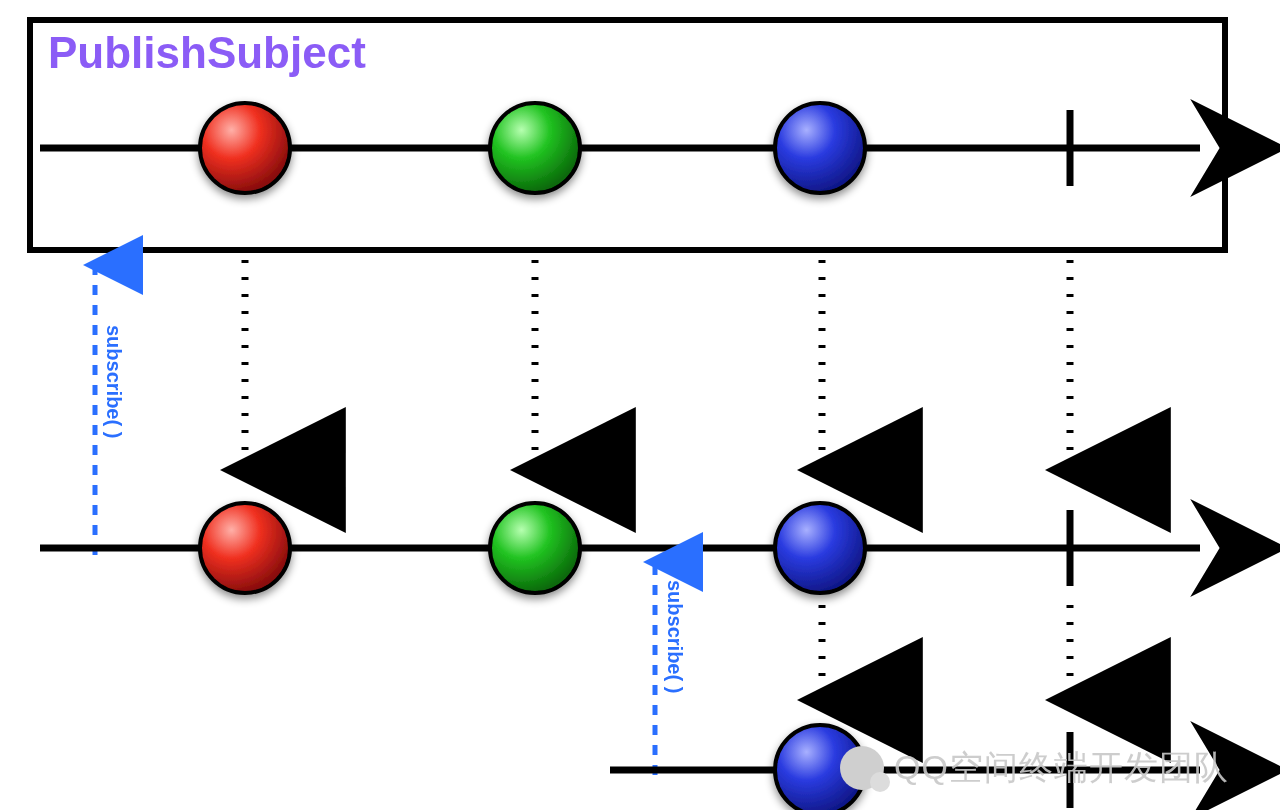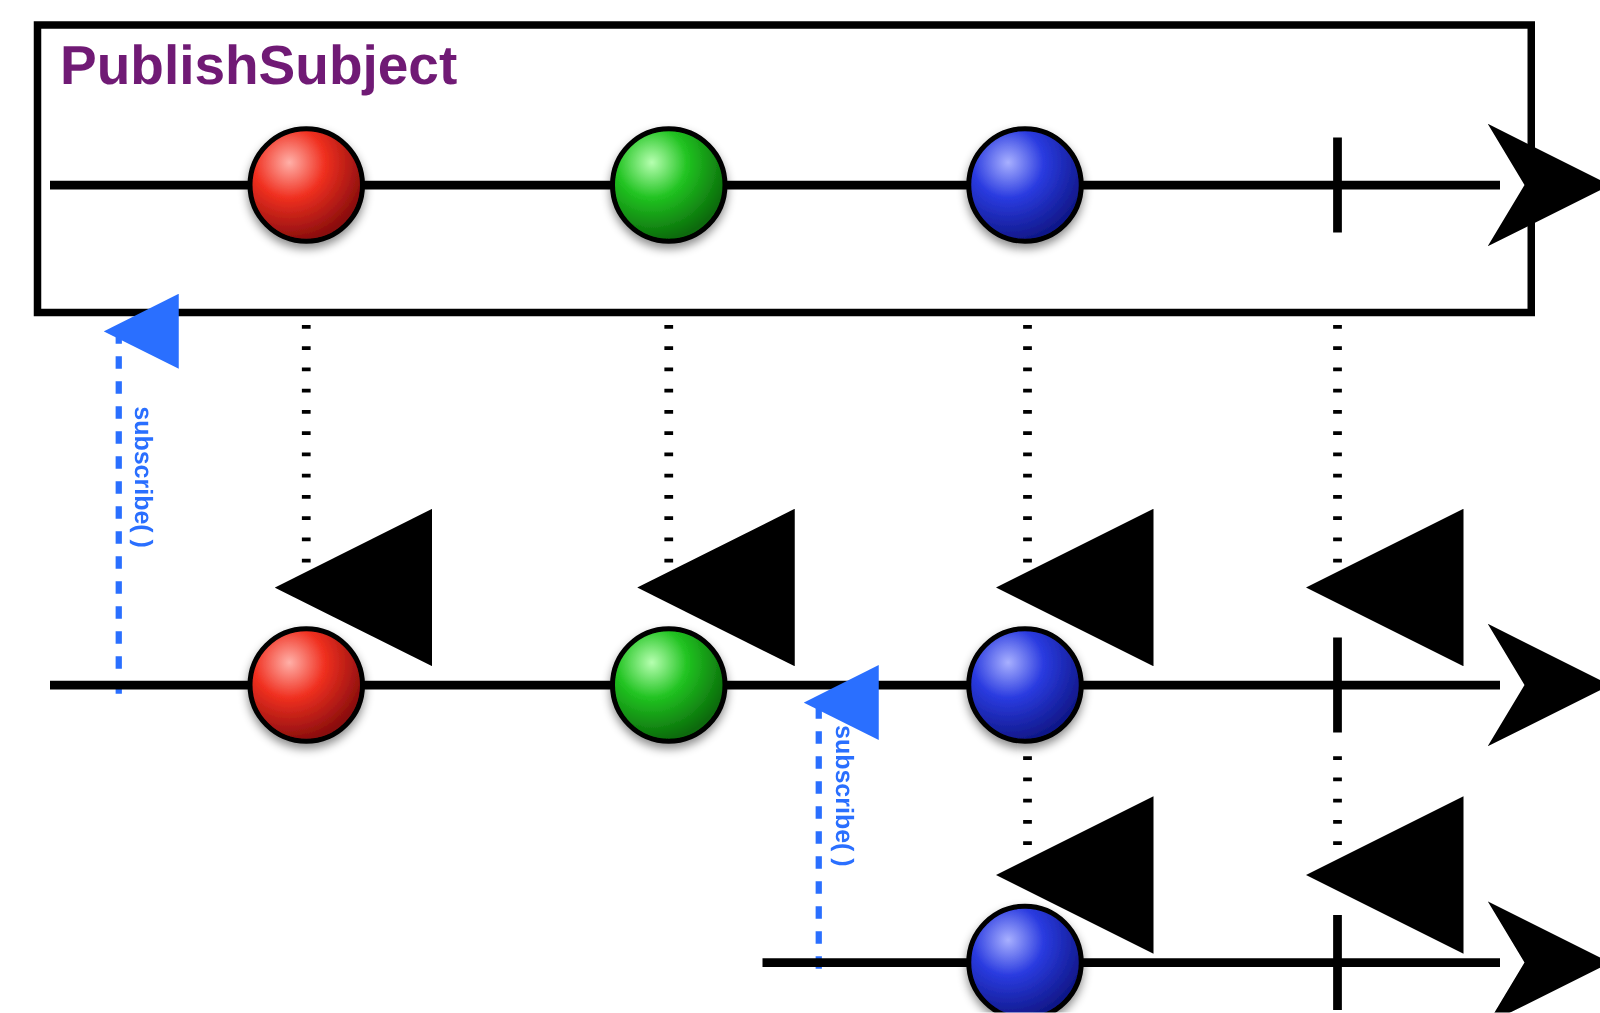--- a/index.html
+++ b/index.html
@@ -1,18 +1,18 @@
 <!DOCTYPE html>
 <html><head>
 <meta charset="utf-8">
 <style>
   html,body{margin:0;padding:0;background:#fff;font-family:Arial,Helvetica,sans-serif}
   .canvas{position:relative;width:1280px;height:810px}
   svg{position:absolute;top:0;left:0}
-  .title{position:absolute;font-weight:700;font-size:44px;color:#701a75}
+  .title{position:absolute;font-weight:700;font-size:44px;color:#8b5cf6}
   .sub{position:absolute;font-weight:700;font-size:20px;color:#2a6fff;writing-mode:vertical-lr;text-orientation:mixed}
   .watermark{position:absolute;color:rgba(200,200,200,.9);font-size:34px;letter-spacing:1px;display:flex;align-items:center}
   .wm-bubble{width:44px;height:44px;border-radius:50%;background:#cfcfcf;margin-right:10px;position:relative}
   .wm-bubble::after{content:"";position:absolute;width:20px;height:20px;border-radius:50%;background:#dcdcdc;right:-6px;bottom:-2px}
 </style>
 </head>
 <body>
 <div class="canvas">
 
 <svg width="1280" height="810">
@@ -89,14 +89,18 @@
   <line x1="1070" y1="732" x2="1070" y2="808" stroke="#000" stroke-width="7"></line>
   <g filter="url(#ds)">
         <circle cx="820" cy="770" r="45" fill="url(#gBlue)" stroke="#000" stroke-width="4"></circle>
       </g>
 </svg>
 
 <div class="title" style="left:48px;top:28px">PublishSubject</div>
 <div class="sub" style="left:102px;top:325px">subscribe( )</div>
 <div class="sub" style="left:663px;top:580px">subscribe( )</div>
 
+<div class="watermark" style="left:840px;top:745px">
+  <span class="wm-bubble"></span>
+  <span>QQ空间终端开发团队</span>
+</div>
 
 </div>
 
 </body></html>

